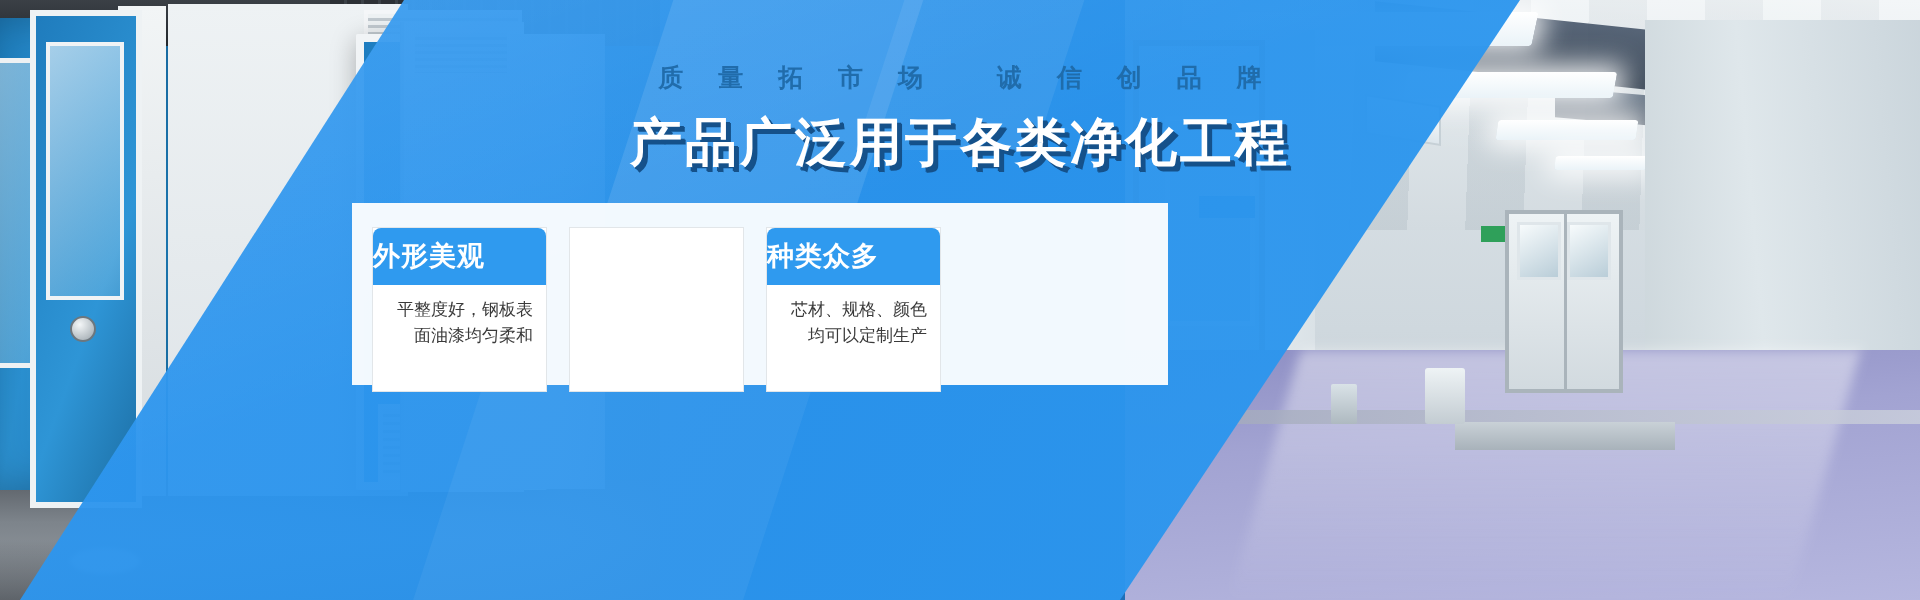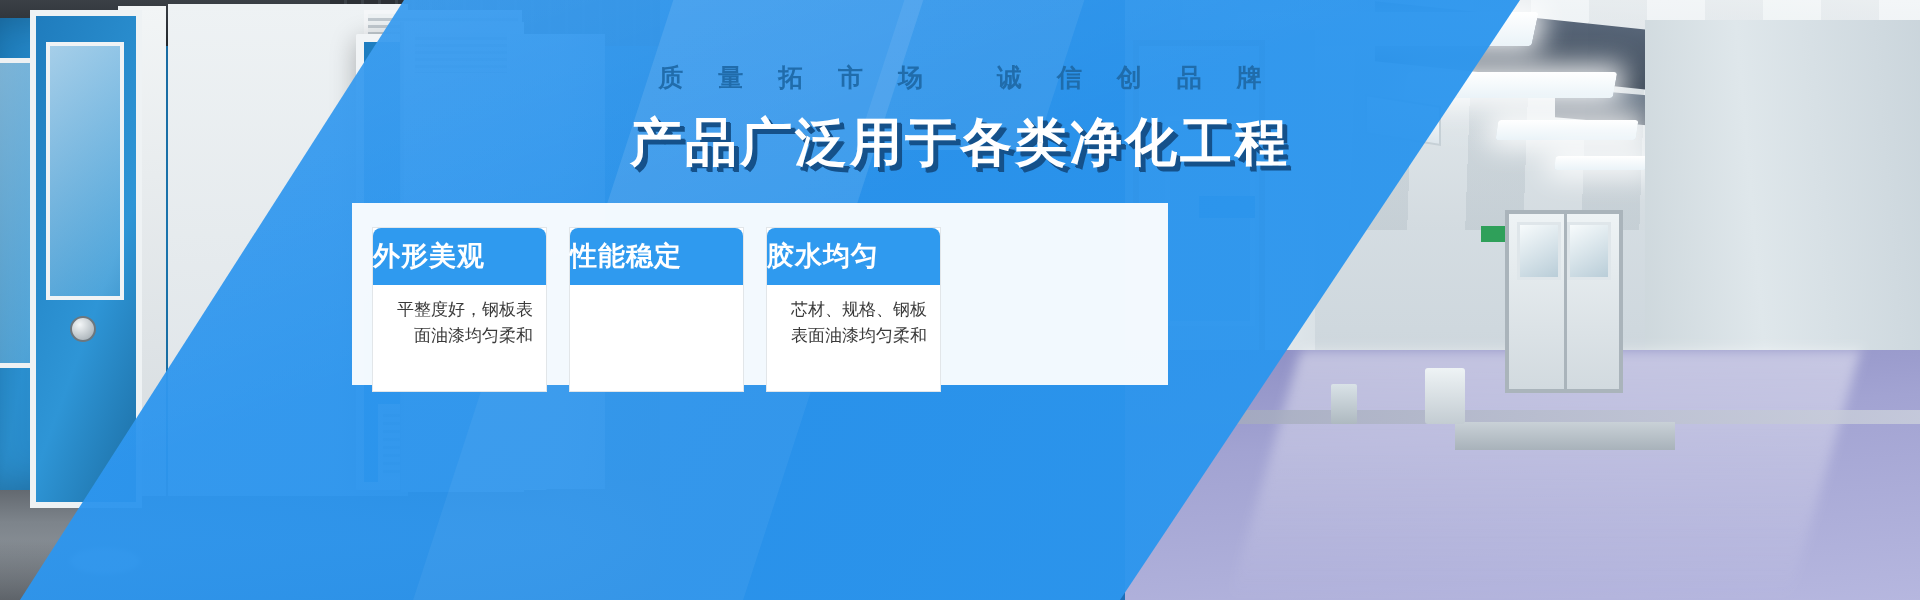--- a/index.html
+++ b/index.html
@@ -245,24 +245,23 @@
   </div>
 
   <div class="cards">
 
     <div class="card">
       <div class="card-head">外形美观</div>
       <div class="card-body">平整度好，钢板表面油漆均匀柔和</div>
     </div>
 
     <div class="card">
-      <div class="card-head">性能稳定</div>
     </div>
 
     <div class="card">
-      <div class="card-head">胶水均匀</div>
-      <div class="card-body">芯材、规格、钢板表面油漆均匀柔和</div>
+      <div class="card-head">种类众多</div>
+      <div class="card-body">芯材、规格、颜色均可以定制生产</div>
     </div>
 
 
   </div>
 
 </div>
 
 </body></html>

